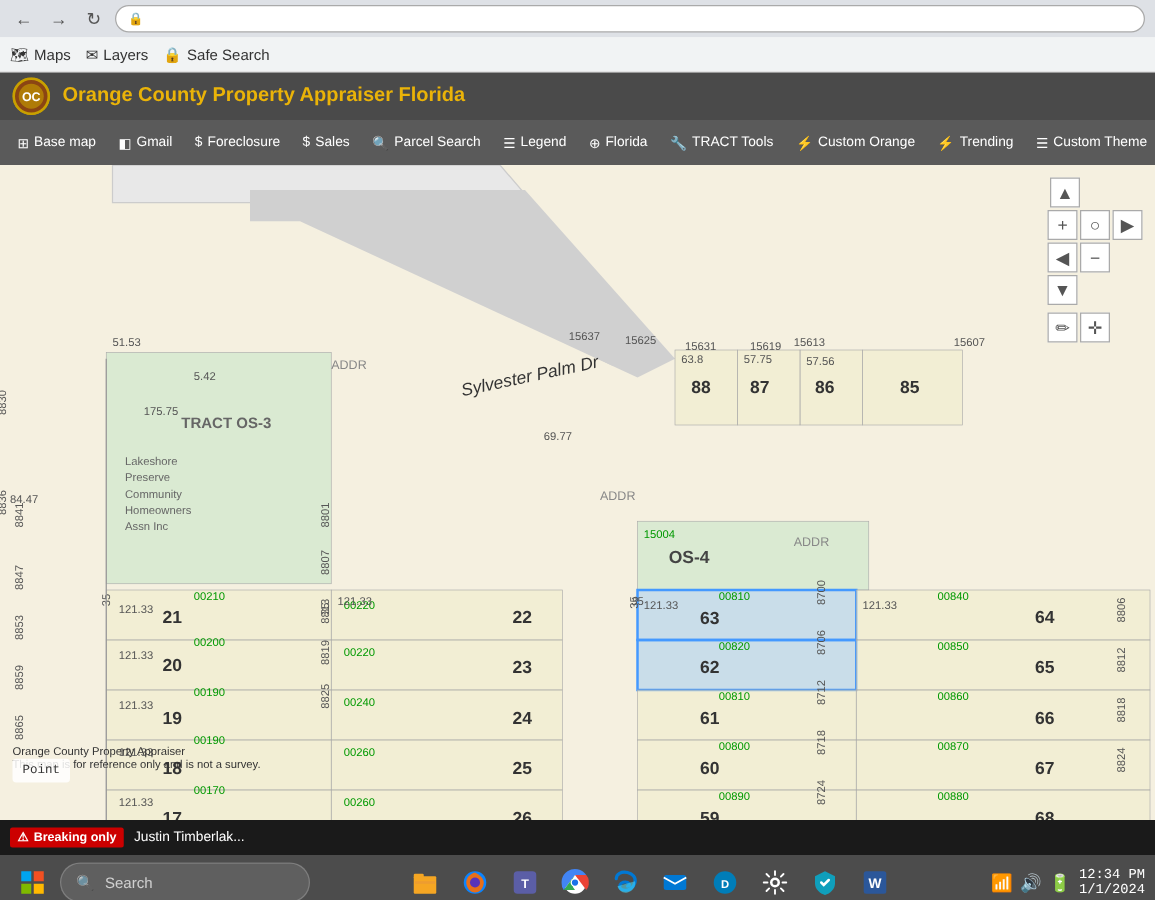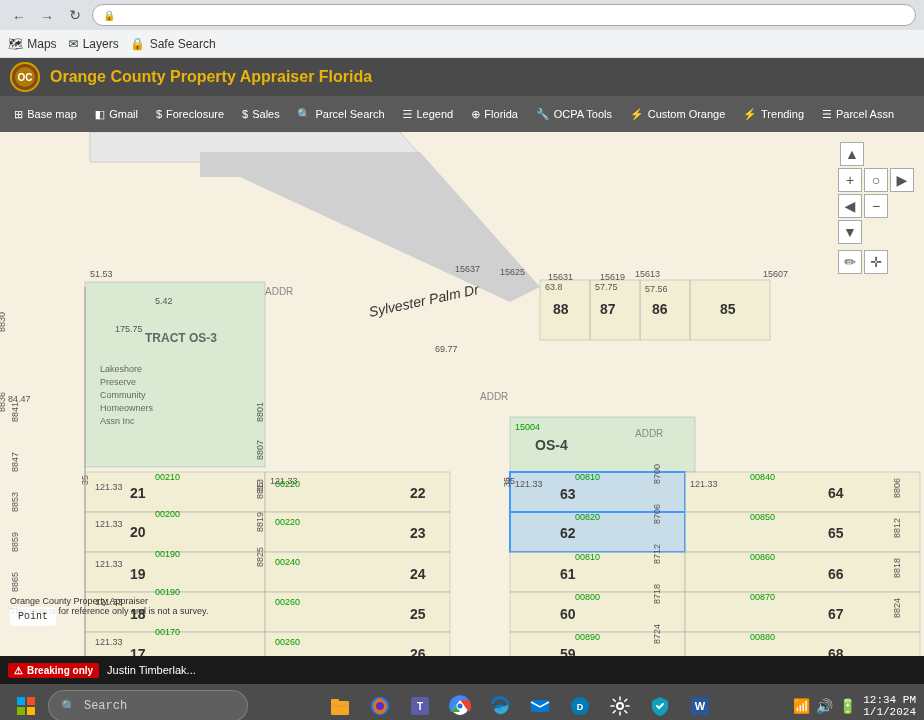--- a/index.html
+++ b/index.html
@@ -175,21 +175,21 @@
       flex: 0 0 200px;
       height: 32px;
       background: rgba(255,255,255,0.1);
       border: 1px solid rgba(255,255,255,0.2);
       border-radius: 16px;
       display: flex; align-items: center;
       padding: 0 12px;
       gap: 8px;
       cursor: pointer;
     }
-    .taskbar-search-text { color: rgba(255,255,255,0.7); font-size: 12px; font-family: Liberation Mono, monospace; }
+    .taskbar-search-text { color: rgba(255,255,255,0.7); font-size: 12px; }
     .taskbar-apps {
       display: flex; align-items: center; gap: 4px;
       flex: 1;
       justify-content: center;
     }
     .taskbar-app {
       width: 36px; height: 36px;
       display: flex; align-items: center; justify-content: center;
       cursor: pointer;
       border-radius: 4px;
@@ -337,33 +337,33 @@
   <button class="toolbar-btn">
     <span>☰</span>
     <span>Legend</span>
   </button>
   <button class="toolbar-btn">
     <span>⊕</span>
     <span>Florida</span>
   </button>
   <button class="toolbar-btn">
     <span>🔧</span>
-    <span>OCPA Tools</span>
+    <span>TRACT Tools</span>
   </button>
   <button class="toolbar-btn">
     <span>⚡</span>
     <span>Custom Orange</span>
   </button>
   <button class="toolbar-btn">
     <span>⚡</span>
     <span>Trending</span>
   </button>
   <button class="toolbar-btn">
     <span>☰</span>
-    <span>Parcel Assn</span>
+    <span>Custom Theme</span>
   </button>
 </div>
 
 <div class="map-container">
   <svg class="map-svg" viewBox="0 0 924 524" xmlns="http://www.w3.org/2000/svg">
 
     <rect width="924" height="524" fill="#f5f0e0"></rect>
 
     <polygon points="90,0 400,0 520,140 490,160 220,30 90,30" fill="#e8e8e8" stroke="#ccc"></polygon>
 

